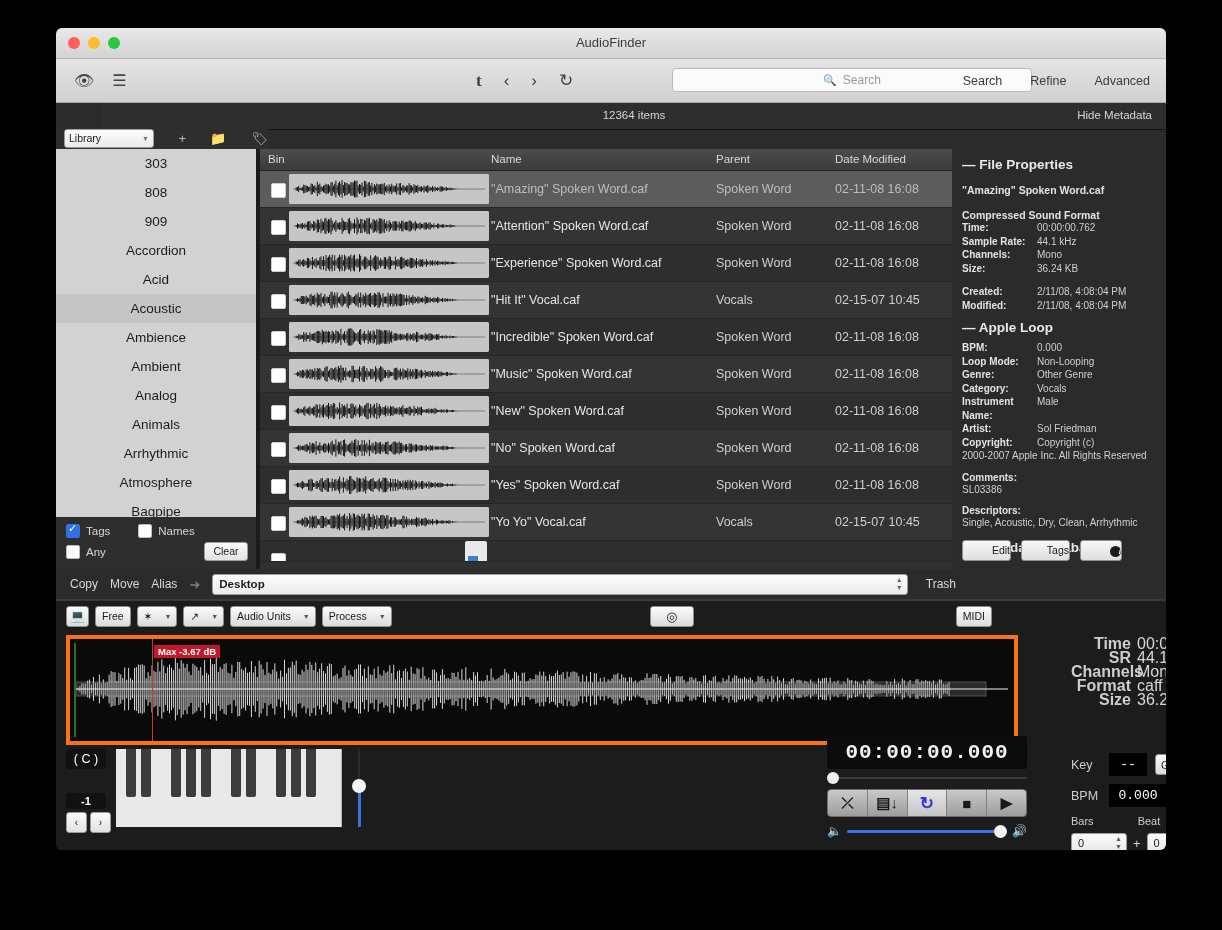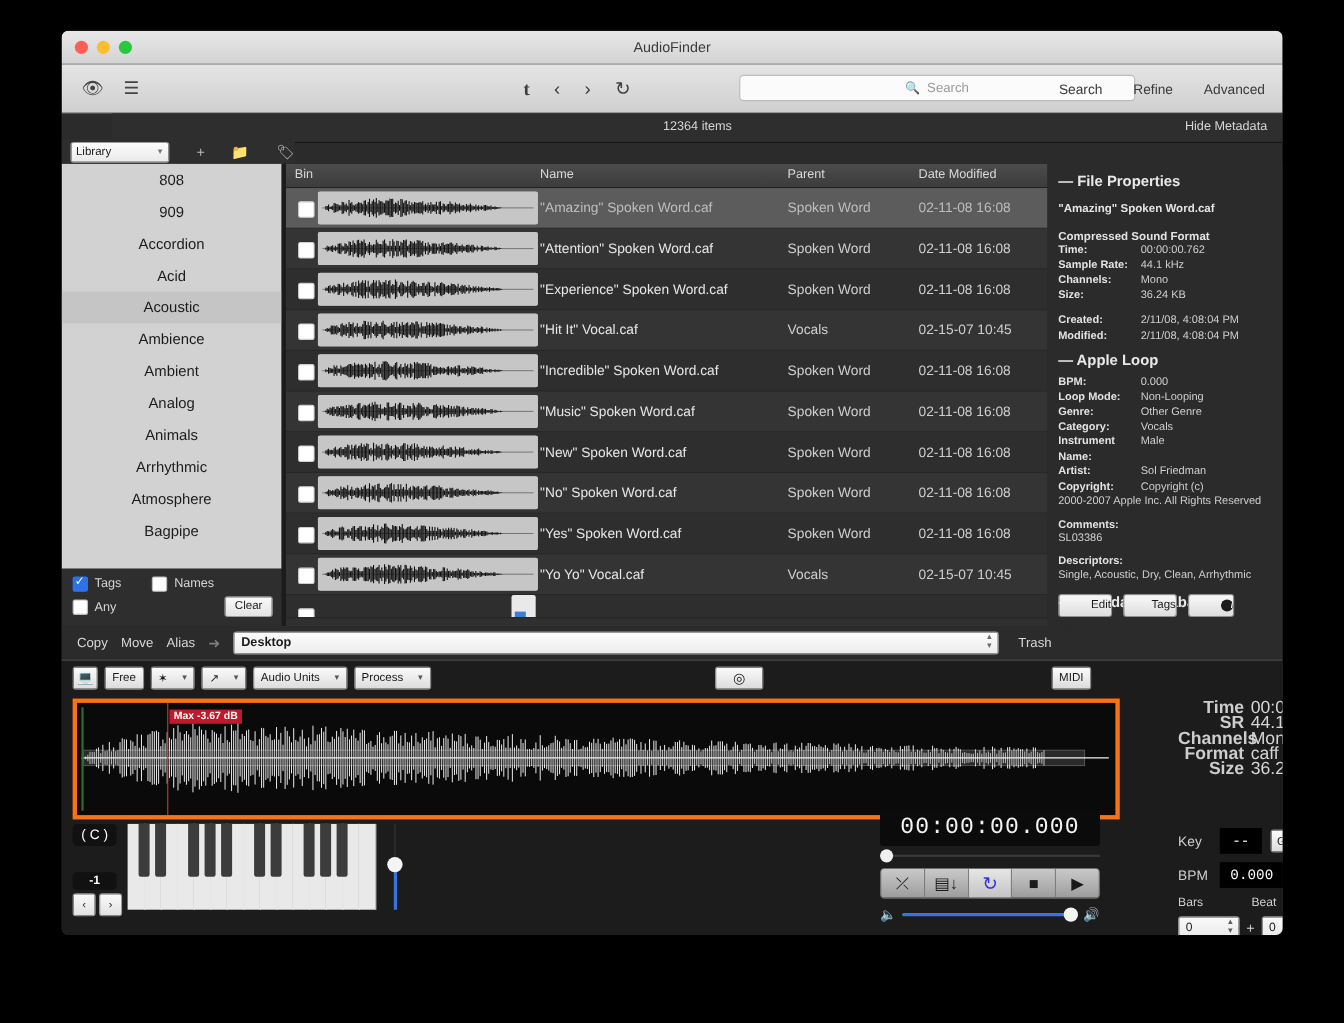--- a/index.html
+++ b/index.html
@@ -158,21 +158,21 @@
           font-size:10px;color:#222;display:flex;align-items:center;justify-content:center;}
   .piano{position:absolute;left:50px;top:0;width:222px;height:78px;}
   .wkey{position:absolute;top:0;width:15px;height:78px;background:#e9e9e9;border-right:1px solid #b9b9b9;}
   .bkey{position:absolute;top:0;width:10px;height:48px;background:#3c3c3c;border-radius:0 0 2px 2px;}
   .vslider{position:absolute;left:286px;top:0;width:14px;height:78px;}
   .vstrack-top{position:absolute;left:6px;top:0;width:2px;height:36px;background:#2a2a2a;}
   .vstrack-bot{position:absolute;left:6px;top:36px;width:3px;height:42px;background:#3a72e0;}
   .vsknob{position:absolute;left:0px;top:30px;width:14px;height:14px;border-radius:50%;background:#f4f4f4;}
 
   
-  .transport{position:absolute;left:744px;top:135px;width:200px;}
+  .transport{position:absolute;left:771px;top:135px;width:200px;font-weight:bold;}
   .lcd{background:#0b0b0b;border-radius:3px;color:#f2f2f2;font-family:"Liberation Mono",monospace;
        font-size:21px;text-align:center;padding:5px 0;letter-spacing:1px;}
   .poshandle{position:relative;height:12px;margin-top:3px;}
   .poshandle .trk{position:absolute;left:0;right:0;top:5px;height:2px;background:#3a3a3a;}
   .poshandle .knb{position:absolute;left:0;top:0;width:12px;height:12px;border-radius:50%;background:#efefef;}
   .tbtns{display:flex;margin-top:5px;background:linear-gradient(#c9c9c9,#9d9d9d);border:1px solid #6c6c6c;border-radius:4px;overflow:hidden;}
   .tbtn{flex:1;height:26px;display:flex;align-items:center;justify-content:center;border-right:1px solid #7e7e7e;
         font-size:15px;color:#1a1a1a;}
   .tbtn:last-child{border-right:none;}
   .tbtn.act{background:linear-gradient(#e6e6e6,#c4c4c4);}
@@ -228,20 +228,21 @@
       <span class="arr">▼</span>
     </div>
     <span class="mini-ico">+</span>
     <span class="mini-ico">📁</span>
     <span class="mini-ico">🏷</span>
   </div>
 
   <div class="main">
 
     <div class="sidebar">
+      <div class="tagitem">303</div>
       <div class="tagitem">808</div>
       <div class="tagitem">909</div>
       <div class="tagitem">Accordion</div>
       <div class="tagitem">Acid</div>
       <div class="tagitem sel">Acoustic</div>
       <div class="tagitem">Ambience</div>
       <div class="tagitem">Ambient</div>
       <div class="tagitem">Analog</div>
       <div class="tagitem">Animals</div>
       <div class="tagitem">Arrhythmic</div>

